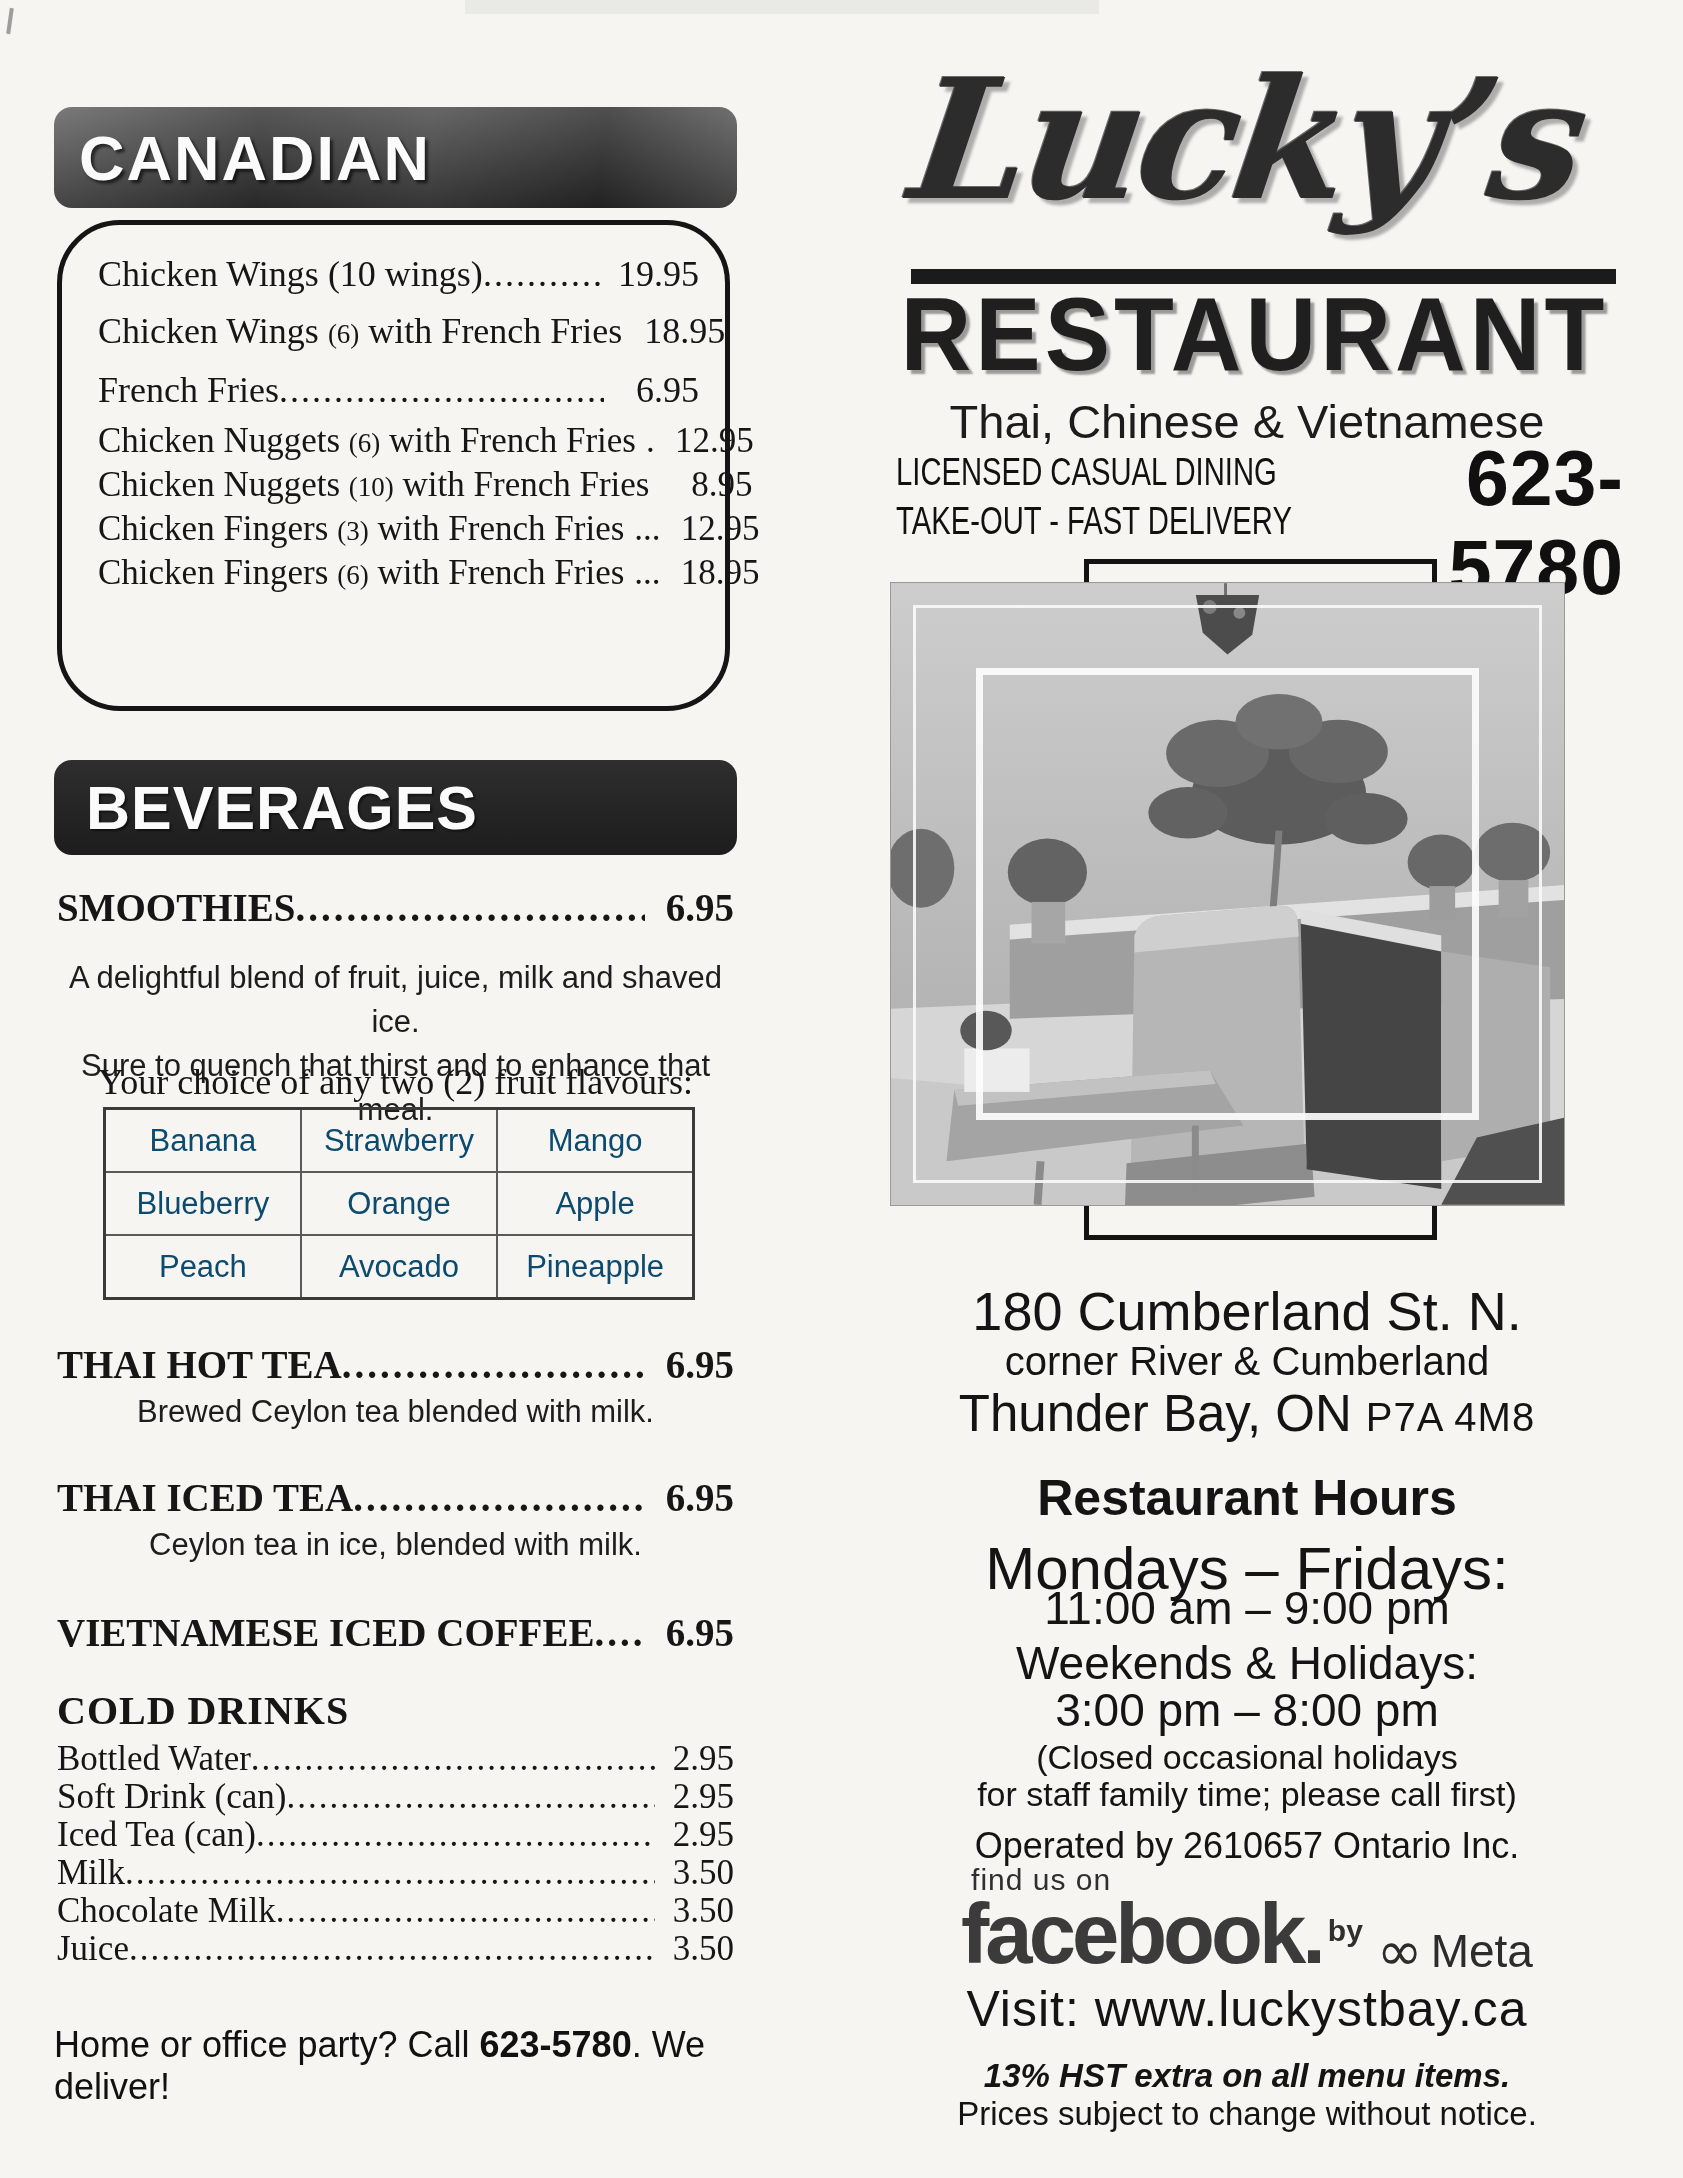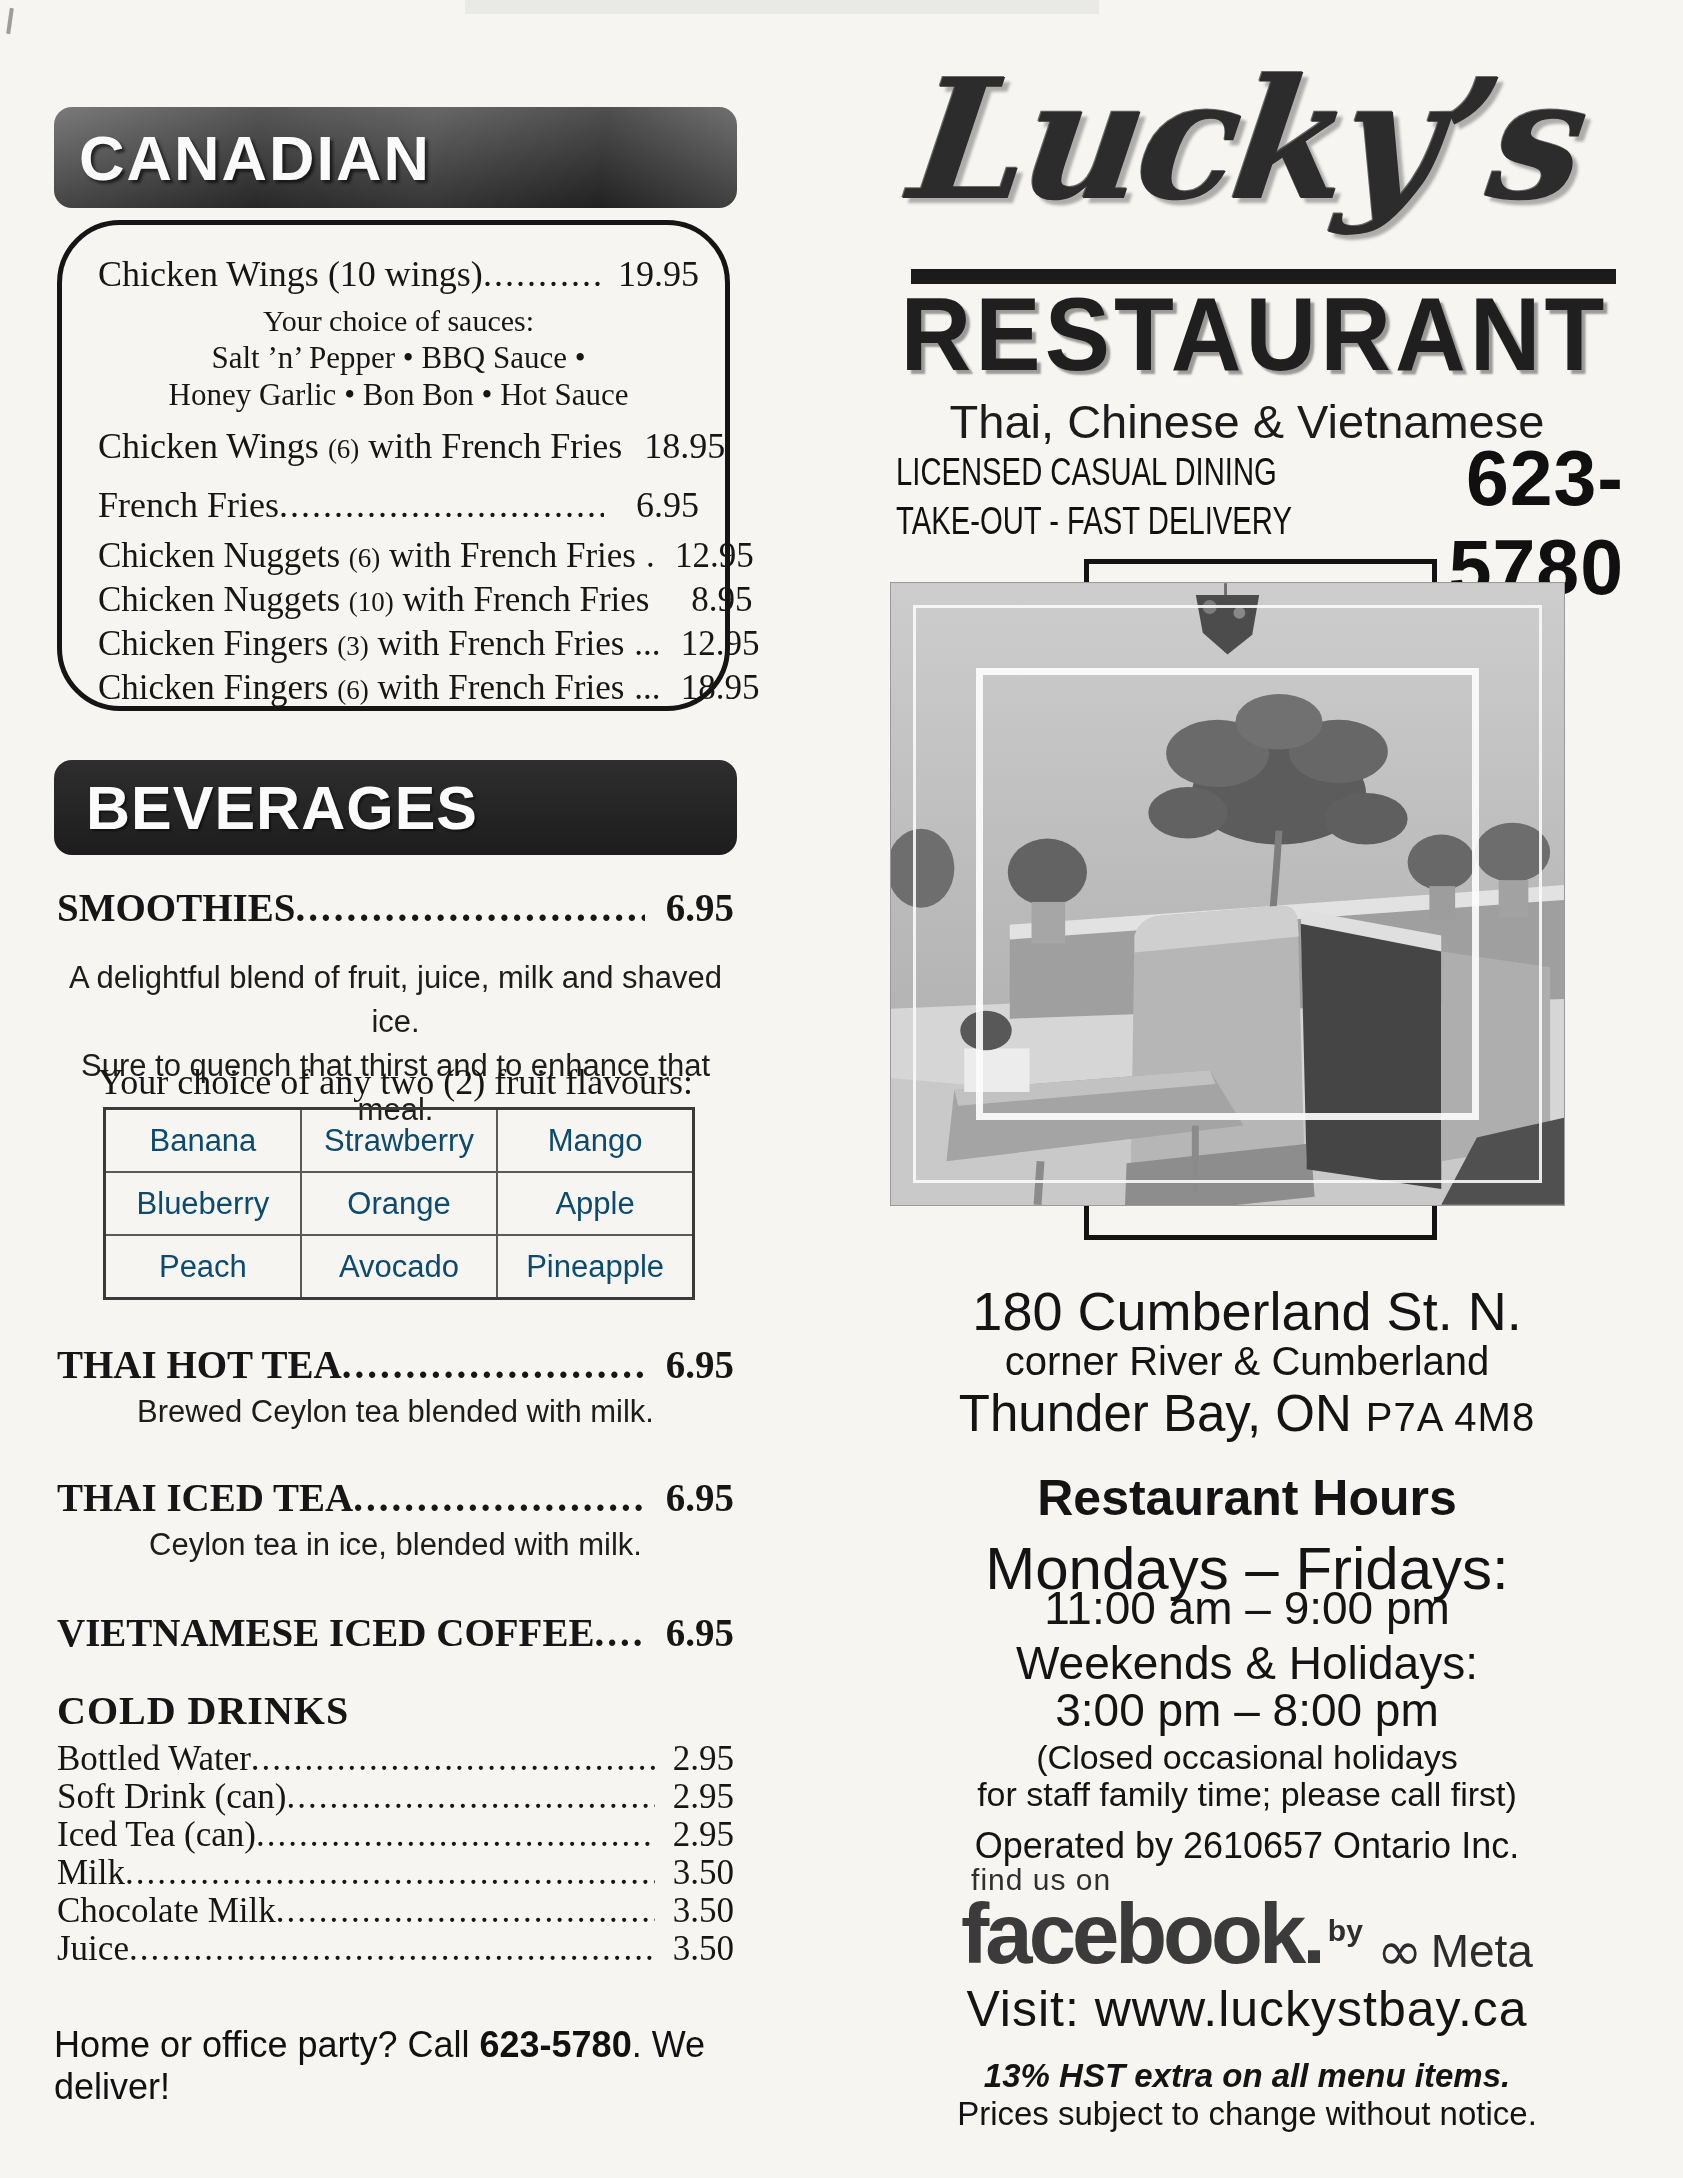--- a/index.html
+++ b/index.html
@@ -169,25 +169,20 @@
 </div>
 
 <div class="abs" id="canadian-box">
   <div id="canadian-first">
       <div class="mi-row">
         <span><span>Chicken Wings </span><span>(10 wings)</span><span> </span></span>
         <span class="fill dots"></span>
         <span class="price">19.95</span>
       </div>
     </div>
-  <div id="sauces-block">
-    <div id="sauces-heading">Your choice of sauces:</div>
-    <div class="sauce-line">Salt ’n’ Pepper • BBQ Sauce •</div>
-    <div class="sauce-line">Honey Garlic • Bon Bon • Hot Sauce</div>
-  </div>
   <div id="canadian-rows">
       <div class="mi-row">
         <span><span>Chicken Wings </span><span class="paren-small">(6)</span><span> with French Fries</span></span>
         <span class="fill"></span>
         <span class="price">18.95</span>
       </div>
       <div class="mi-row">
         <span><span>French Fries </span></span>
         <span class="fill dots"></span>
         <span class="price">6.95</span>

